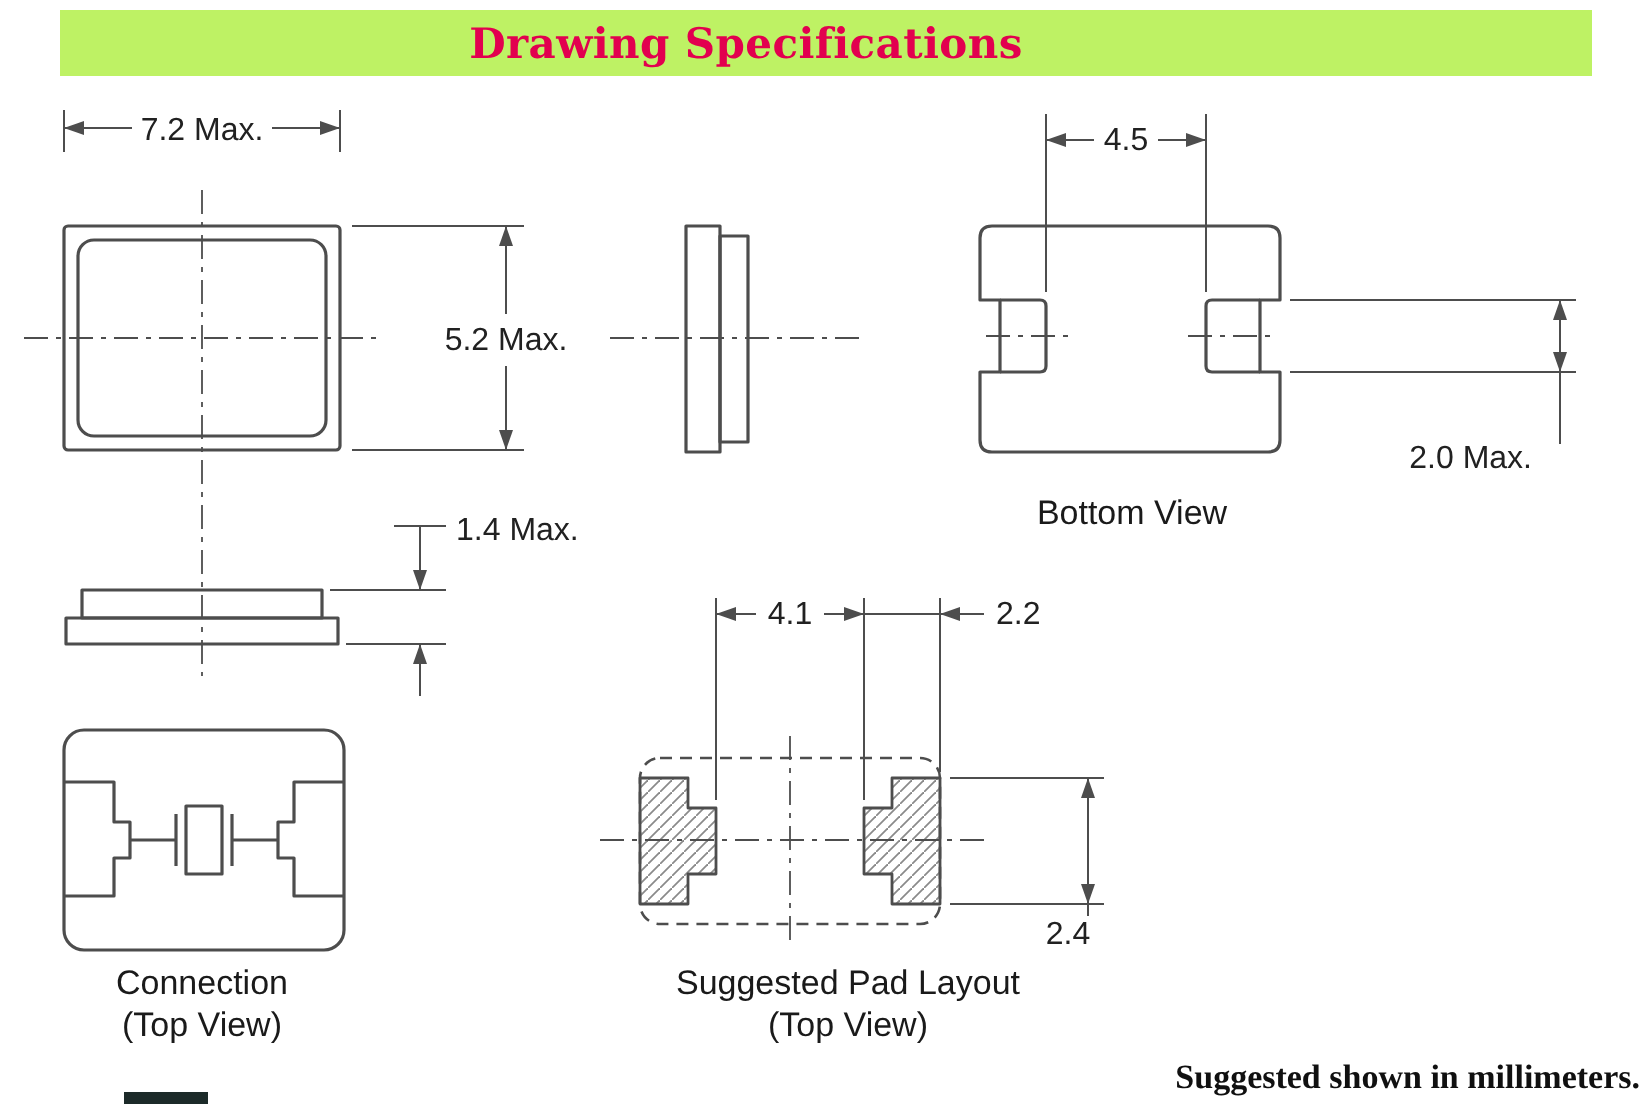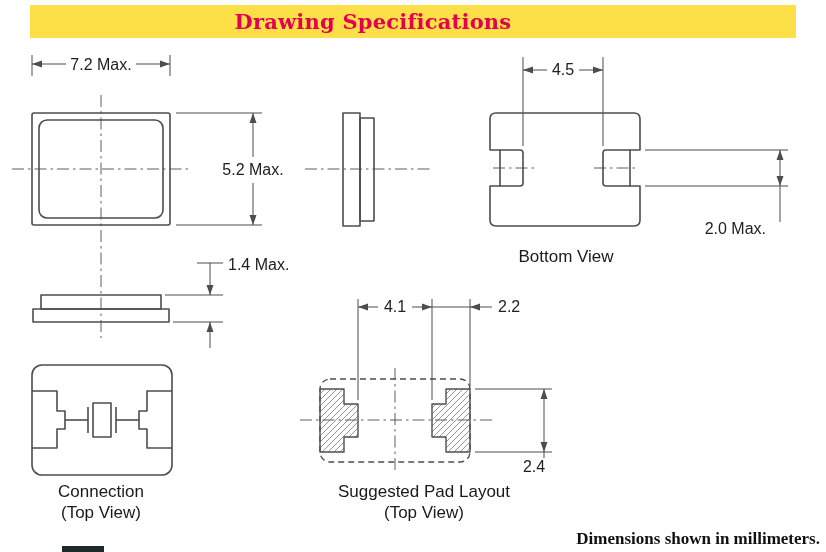--- a/index.html
+++ b/index.html
@@ -5,21 +5,21 @@
   html, body { margin: 0; padding: 0; }
   body {
     width: 826px; height: 552px; overflow: hidden;
     background: #ffffff;
     font-family: "Liberation Sans", sans-serif;
   }
   .page { position: relative; width: 826px; height: 552px; background: #ffffff; }
 
   .header {
     position: absolute; left: 30px; top: 5px; width: 766px; height: 33px;
-    background: #fde047;
+    background: #bef264;
   }
   .header-title {
     position: absolute; left: 0; top: 0; width: 686px; height: 33px;
     display: flex; align-items: center; justify-content: center;
     font-family: "DejaVu Serif", serif; font-weight: 700; font-size: 21px;
     color: #e2004f; letter-spacing: 0.2px;
   }
 
   .drawing-canvas { position: absolute; left: 0; top: 0; }
 
@@ -181,15 +181,15 @@
         <path class="arrow" d="M544,389 L540.5,399 L547.5,399 Z"></path>
         <path class="arrow" d="M544,452 L540.5,442 L547.5,442 Z"></path>
         <text class="dim-text" x="534" y="472" text-anchor="middle">2.4</text>
       </g>
 
       <text class="label-text" x="424" y="497" text-anchor="middle">Suggested Pad Layout</text>
       <text class="label-text" x="424" y="518" text-anchor="middle">(Top View)</text>
     </g>
   </svg>
 
-  <div class="footer">Dimensions shown in millimeters.</div>
+  <div class="footer">Suggested shown in millimeters.</div>
   <div class="sliver"></div>
 </div>
 
 </body></html>

